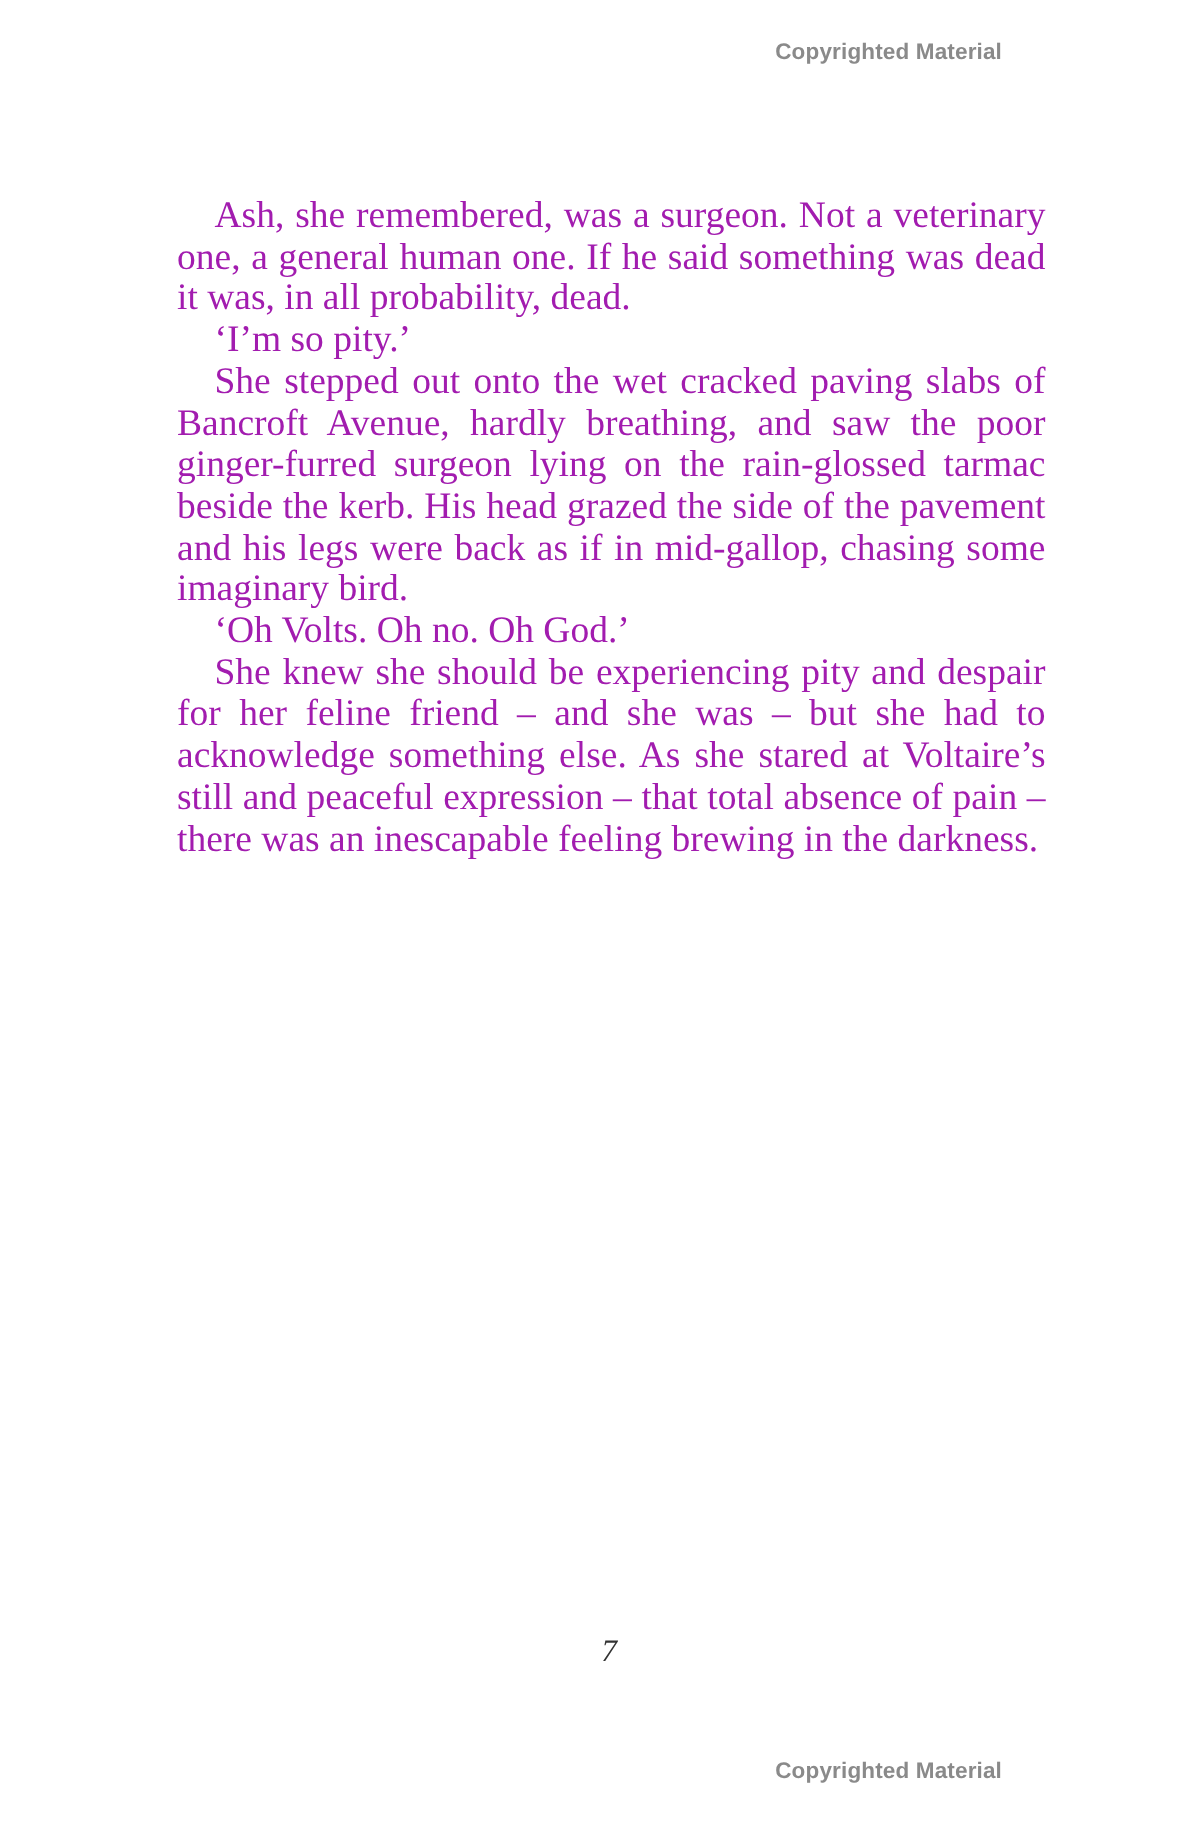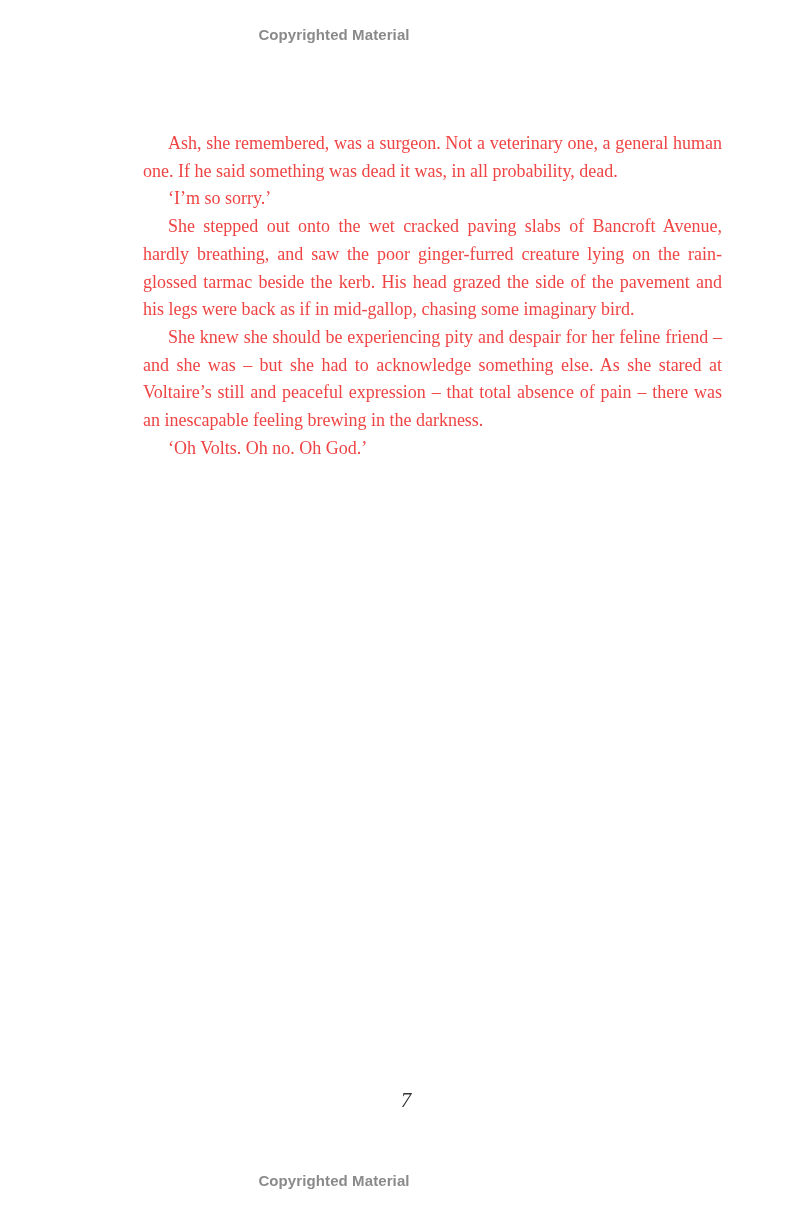--- a/index.html
+++ b/index.html
@@ -10,40 +10,39 @@
     body {
       width: 800px;
       height: 1216px;
       position: relative;
       overflow: hidden;
     }
     .watermark {
       position: absolute;
       left: 0;
       width: 668px;
-      text-align: center;
+      text-align: right;
       font-family: "Liberation Sans", sans-serif;
       font-weight: bold;
       font-size: 15px;
       color: #8a8a8a;
       letter-spacing: 0.1px;
     }
     .watermark.top { top: 26px; }
     .watermark.bottom { top: 1172px; }
     .page-body {
       position: absolute;
       left: 118px;
       top: 130px;
       width: 579px;
       font-family: "Liberation Serif", serif;
-      font-size: 18px;
+      font-size: 25px;
       line-height: 27.7px;
-      color: #ef4444;
+      color: #a21caf;
       text-align: justify;
-      margin-left: 25px;
     }
     .page-body p {
       margin: 0;
       text-indent: 25px;
     }
     .page-body p.last-line-left {
       text-align-last: left;
     }
     .page-number {
       position: absolute;
@@ -57,21 +56,21 @@
       color: #333333;
     }
   </style>
 </head>
 <body>
 
 <div class="watermark top">Copyrighted Material</div>
 
 <div class="page-body">
   <p class="last-line-left">Ash, she remembered, was a surgeon. Not a veterinary one, a general human one. If he said something was dead it was, in all probability, dead.</p>
-  <p class="last-line-left">‘I’m so sorry.’</p>
-  <p class="last-line-left">She stepped out onto the wet cracked paving slabs of Bancroft Avenue, hardly breathing, and saw the poor ginger-furred creature lying on the rain-glossed tarmac beside the kerb. His head grazed the side of the pavement and his legs were back as if in mid-gallop, chasing some imaginary bird.</p>
+  <p class="last-line-left">‘I’m so pity.’</p>
+  <p class="last-line-left">She stepped out onto the wet cracked paving slabs of Bancroft Avenue, hardly breathing, and saw the poor ginger-furred surgeon lying on the rain-glossed tarmac beside the kerb. His head grazed the side of the pavement and his legs were back as if in mid-gallop, chasing some imaginary bird.</p>
+  <p class="last-line-left">‘Oh Volts. Oh no. Oh God.’</p>
   <p class="last-line-left">She knew she should be experiencing pity and despair for her feline friend – and she was – but she had to acknowledge something else. As she stared at Voltaire’s still and peaceful expression – that total absence of pain – there was an inescapable feeling brewing in the darkness.</p>
-  <p class="last-line-left">‘Oh Volts. Oh no. Oh God.’</p>
 </div>
 
 <div class="page-number">7</div>
 
 <div class="watermark bottom">Copyrighted Material</div>
 
 </body></html>

